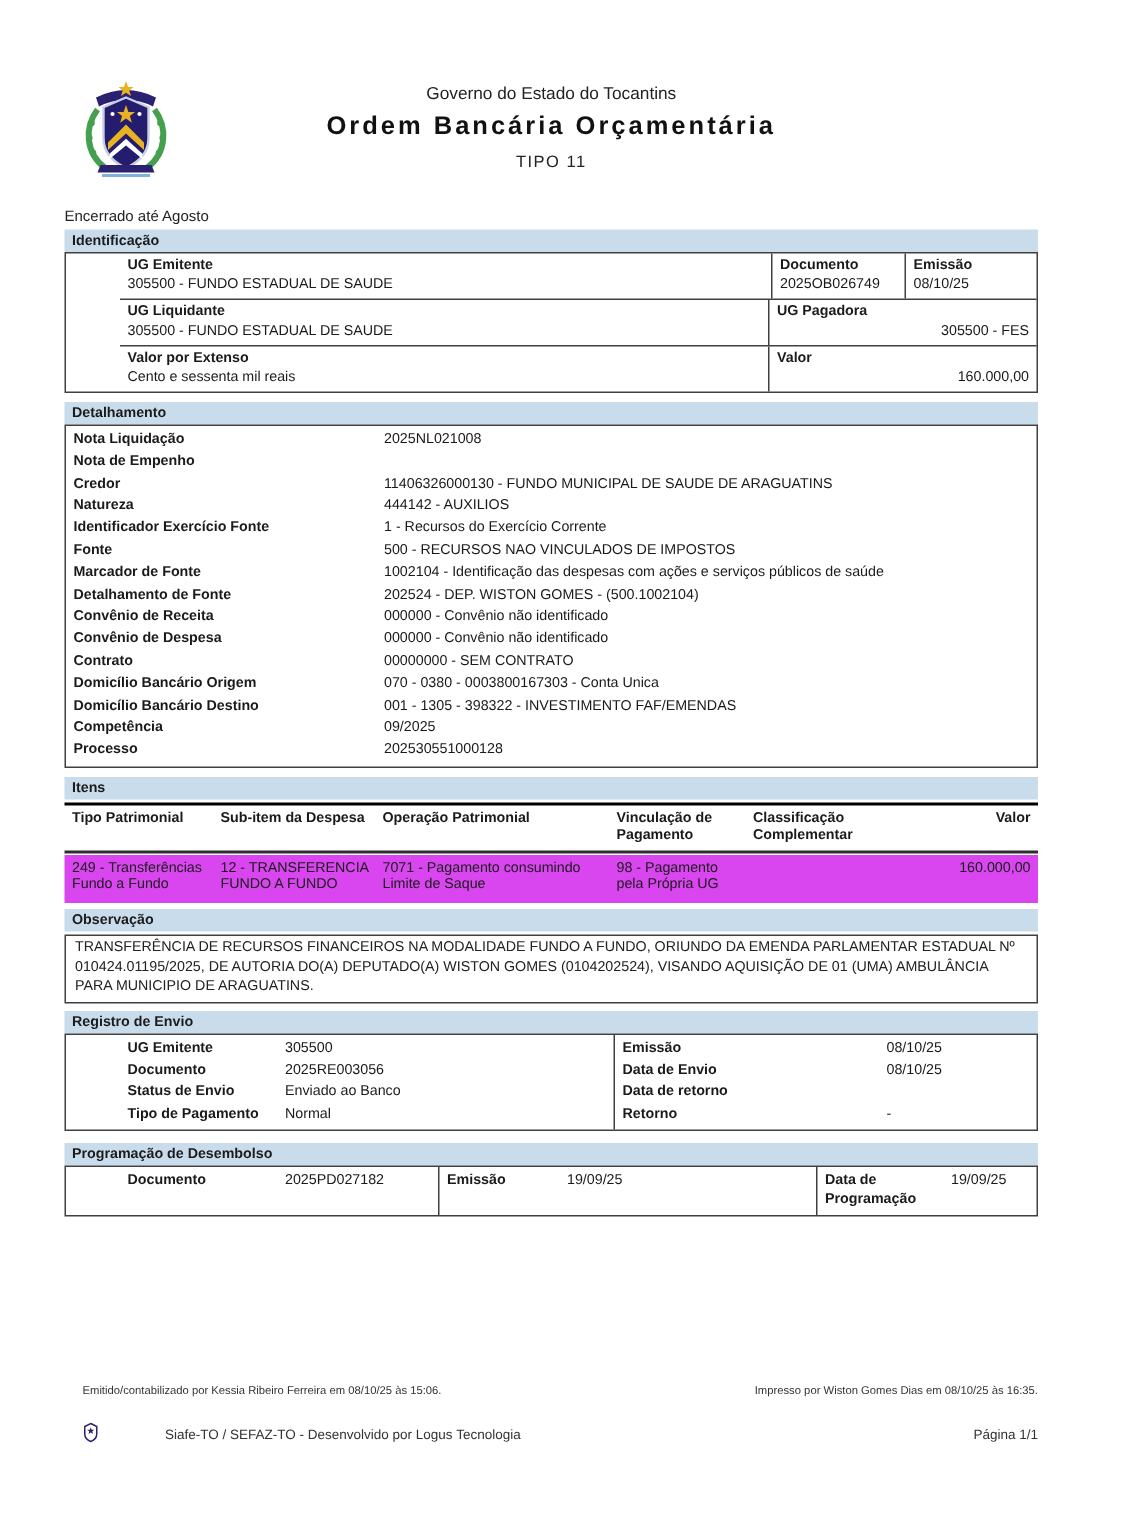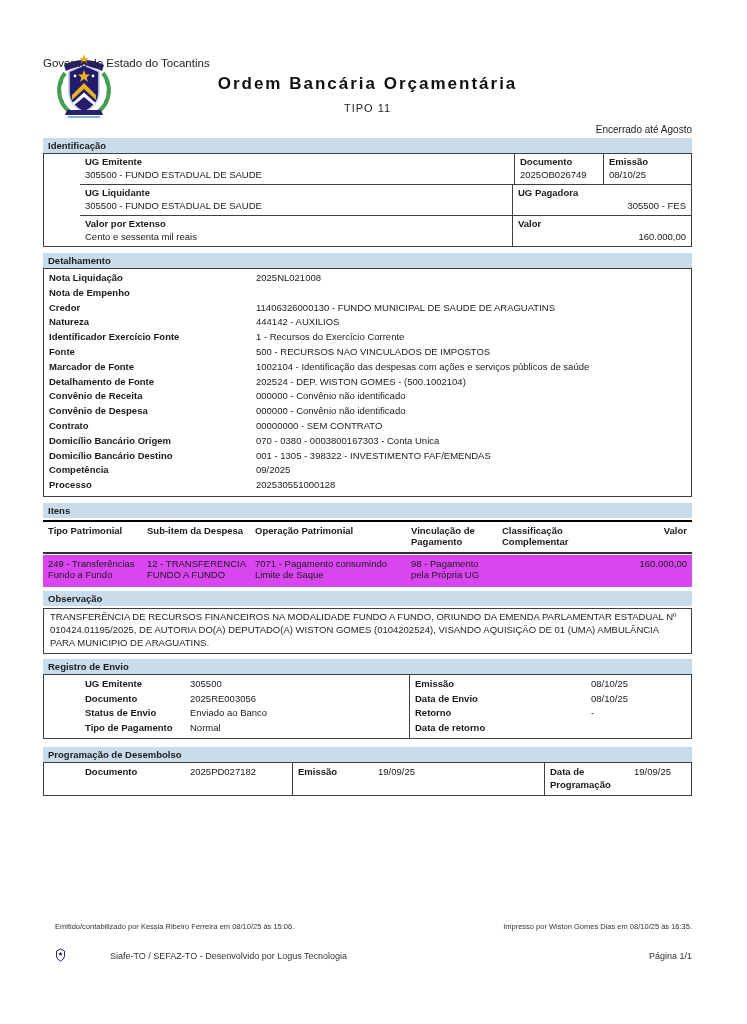--- a/index.html
+++ b/index.html
@@ -2,24 +2,24 @@
 <html><head>
 <meta charset="utf-8">
 <style>
   * { margin:0; padding:0; box-sizing:border-box; }
   html,body { width:747px; height:1024px; background:#ffffff; }
   body { font-family:"Liberation Sans", sans-serif; color:#1a1a1a; position:relative; overflow:hidden; }
   .content { position:absolute; left:43px; top:0; width:649px; }
 
   
   .logo { position:absolute; left:52px; top:52px; }
-  .gov-line { text-align:left; font-size:11.5px; margin-top:57px; color:#222; }
+  .gov-line { text-align:center; font-size:11.5px; margin-top:57px; color:#222; }
   .doc-title { text-align:center; font-size:17px; font-weight:bold; letter-spacing:2px; margin-top:5px; color:#111; }
   .doc-subtitle { text-align:center; font-size:11px; margin-top:8px; letter-spacing:1px; color:#222; }
-  .status-note { text-align:right; font-size:10px; margin-top:10px; margin-bottom:3px; color:#222; }
+  .status-note { font-size:10px; margin-top:25px; margin-bottom:3px; color:#222; }
 
   
   .section-bar { background:#c9dcec; font-weight:bold; font-size:9.5px; line-height:15px; padding:0 5px; color:#1b1b1b; }
   .mt6 { margin-top:6px; } .mt4 { margin-top:4px; } .mt5 { margin-top:5px; } .mt8 { margin-top:8px; }
 
   .box { border:1.5px solid #404040; border-top:none; }
   .bt { border-top:1.5px solid #404040;padding-left:36px; }
 
   
   .id-row { display:flex; border-bottom:1.5px solid #404040; }
@@ -260,26 +260,26 @@
     <div class="reg-right">
       <div class="reg-row">
           <span class="lbl">Emissão</span>
           <span class="val">08/10/25</span>
         </div>
       <div class="reg-row">
           <span class="lbl">Data de Envio</span>
           <span class="val">08/10/25</span>
         </div>
       <div class="reg-row">
+          <span class="lbl">Data de retorno</span>
+          <span class="val"></span>
+        </div>
+      <div class="reg-row">
           <span class="lbl">Retorno</span>
           <span class="val">-</span>
-        </div>
-      <div class="reg-row">
-          <span class="lbl">Data de retorno</span>
-          <span class="val"></span>
         </div>
     </div>
   </div>
 
   <div class="section-bar mt8">Programação de Desembolso</div>
   <div class="box bt pd-table">
     <div class="pd-cell pd-c1">
       <span class="pd-lbl">Documento</span>
       <span class="pd-val">2025PD027182</span>
     </div>

